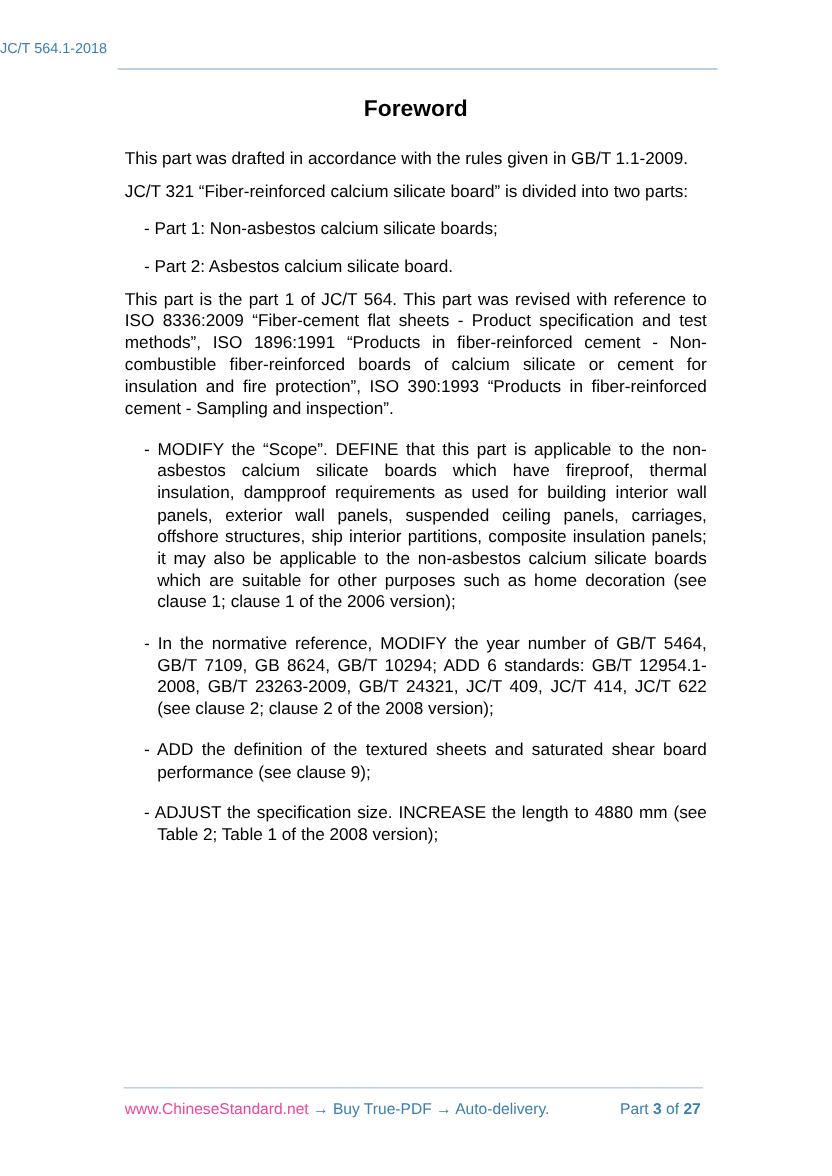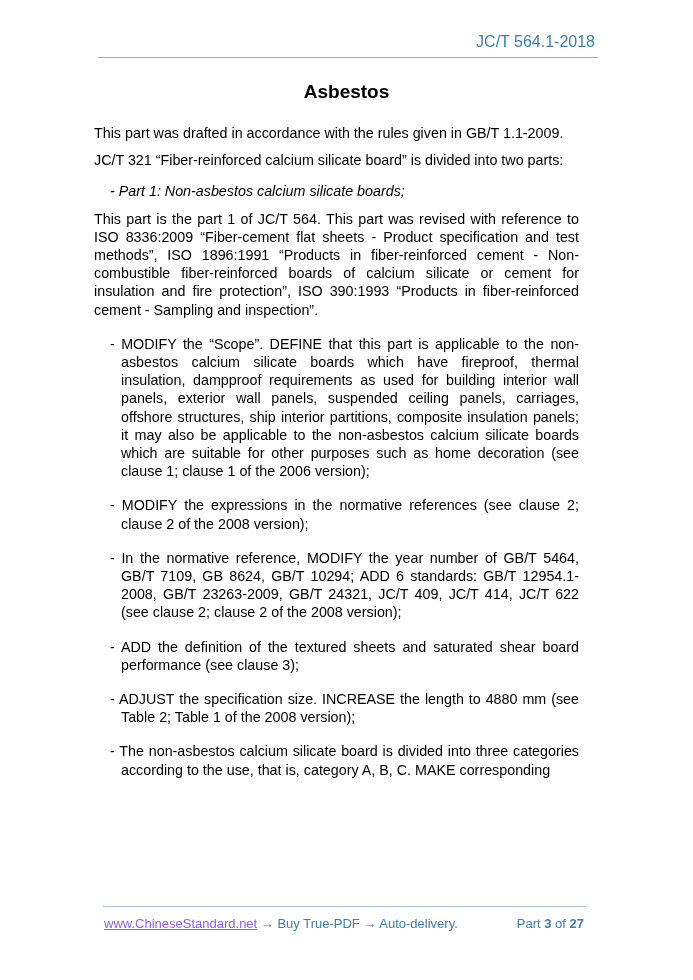--- a/index.html
+++ b/index.html
@@ -1,56 +1,55 @@
 <!DOCTYPE html>
 <html><head>
 <meta charset="utf-8">
 <style>
   html, body { margin: 0; padding: 0; background: #ffffff; }
   body { width: 693px; height: 980px; position: relative; overflow: hidden;
          font-family: "Liberation Sans", sans-serif; color: #000; }
-  .header-title { position: absolute; top: 33px; left: 0; width: 595px; text-align: right;
-                  font-size: 16px; color: #3b7fb0; }
+  .header-title { position: absolute; top: 33px; left: 0; width: 595px; text-align: left;
+                  font-size: 12px; color: #3b7fb0; }
   .header-rule { position: absolute; top: 57px; left: 98px; width: 500px; height: 0;
                  border-top: 1px solid #8fb3cc; }
   .page-title { position: absolute; top: 81px; left: 0; width: 693px; text-align: center;
                 font-size: 19px; font-weight: bold; }
-  .content { position: absolute; top: 124px; left: 94px; width: 485px;
+  .content { position: absolute; top: 124px; left: 104px; width: 485px;
              font-size: 14.3px; line-height: 18.2px; }
   .para { margin: 0 0 9px 0; text-align: justify; }
   .para.nojust { text-align: left; }
-  .sub { margin: 13px 0 9px 0; padding-left: 27px; text-indent: -11px; text-align: left; font-style: italic; }
+  .sub { margin: 13px 0 9px 0; padding-left: 27px; text-indent: -11px; text-align: left; }
   .item { margin: 16px 0 9px 0; padding-left: 27px; text-indent: -11px; text-align: justify; }
   .footer-rule { position: absolute; top: 906px; left: 103px; width: 483px; height: 0;
                  border-top: 1px solid #a9c8de; }
   .footer { position: absolute; top: 916px; left: 104px; width: 480px; font-size: 13px;
             color: #3b7fb0; }
-  .footer a { color: #8b5cf6; text-decoration: underline; }
+  .footer a { color: #ec4899; }
   .footer .page { position: absolute; right: 0; top: 0; }
   .footer .page b { font-weight: bold; }
 </style>
 </head>
 <body>
 
 <div class="header-title">JC/T 564.1-2018</div>
 <div class="header-rule"></div>
 
-<div class="page-title">Asbestos</div>
+<div class="page-title">Foreword</div>
 
 <div class="content">
   <p class="para nojust">This part was drafted in accordance with the rules given in GB/T 1.1-2009.</p>
   <p class="para nojust">JC/T 321 “Fiber-reinforced calcium silicate board” is divided into two parts:</p>
   <p class="sub">- Part 1: Non-asbestos calcium silicate boards;</p>
+  <p class="sub">- Part 2: Asbestos calcium silicate board.</p>
   <p class="para">This part is the part 1 of JC/T 564. This part was revised with reference to ISO 8336:2009 “Fiber-cement flat sheets - Product specification and test methods”, ISO 1896:1991 “Products in fiber-reinforced cement - Non-combustible fiber-reinforced boards of calcium silicate or cement for insulation and fire protection”, ISO 390:1993 “Products in fiber-reinforced cement - Sampling and inspection”.</p>
   <p class="item">- MODIFY the “Scope”. DEFINE that this part is applicable to the non-asbestos calcium silicate boards which have fireproof, thermal insulation, dampproof requirements as used for building interior wall panels, exterior wall panels, suspended ceiling panels, carriages, offshore structures, ship interior partitions, composite insulation panels; it may also be applicable to the non-asbestos calcium silicate boards which are suitable for other purposes such as home decoration (see clause 1; clause 1 of the 2006 version);</p>
-  <p class="item">- MODIFY the expressions in the normative references (see clause 2; clause 2 of the 2008 version);</p>
   <p class="item">- In the normative reference, MODIFY the year number of GB/T 5464, GB/T 7109, GB 8624, GB/T 10294; ADD 6 standards: GB/T 12954.1-2008, GB/T 23263-2009, GB/T 24321, JC/T 409, JC/T 414, JC/T 622 (see clause 2; clause 2 of the 2008 version);</p>
-  <p class="item">- ADD the definition of the textured sheets and saturated shear board performance (see clause 3);</p>
+  <p class="item">- ADD the definition of the textured sheets and saturated shear board performance (see clause 9);</p>
   <p class="item">- ADJUST the specification size. INCREASE the length to 4880 mm (see Table 2; Table 1 of the 2008 version);</p>
-  <p class="item">- The non-asbestos calcium silicate board is divided into three categories according to the use, that is, category A, B, C. MAKE corresponding</p>
 </div>
 
 <div class="footer-rule"></div>
 <div class="footer">
   <a>www.ChineseStandard.net</a><span> → Buy True-PDF → Auto-delivery.</span>
   <span class="page">
     <span>Part</span>
     <b>3</b>
     <span>of</span>
     <b>27</b>

